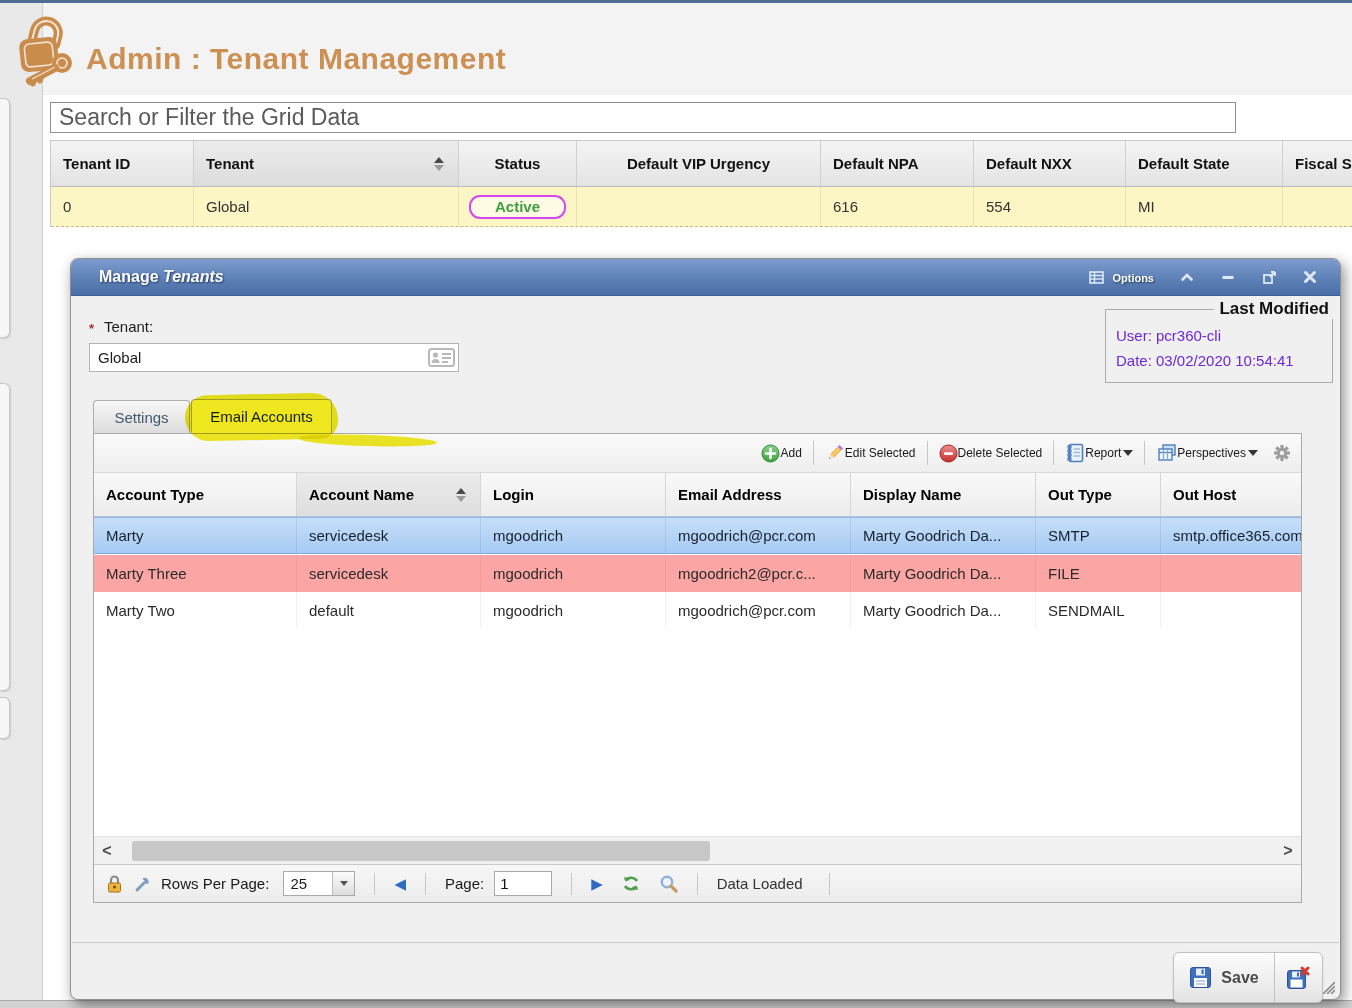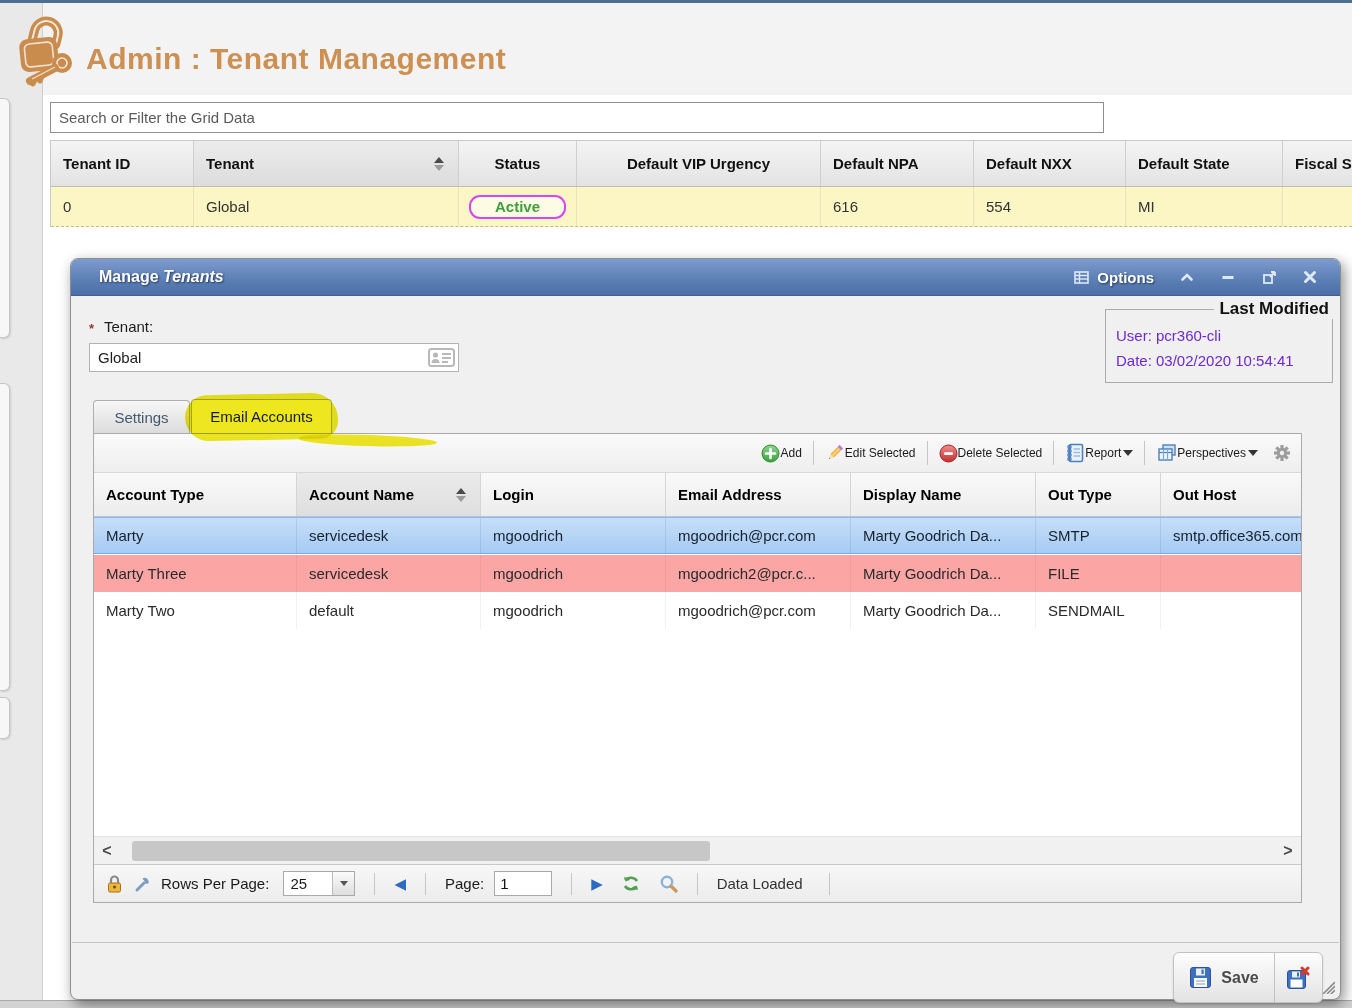--- a/index.html
+++ b/index.html
@@ -11,21 +11,21 @@
   
   .rail { position:absolute; left:0; top:3px; width:42px; height:997px; background:#e9e9e9; }
   .rail-frag { position:absolute; left:0; width:10px; background:#f7f7f7; border:1px solid #c6c6c6; border-left:none; border-radius:0 6px 6px 0; box-shadow:1px 1px 2px rgba(0,0,0,.12); }
 
   .main { position:absolute; left:42px; top:3px; width:1310px; height:997px; background:#fff; border-left:1px solid #cfcfcf; }
   .head-band { position:absolute; left:0; top:0; width:1310px; height:92px; background:#f3f3f3; }
 
   .logo { position:absolute; left:12px; top:8px; width:66px; height:82px; z-index:5; }
   .page-title { position:absolute; left:86px; top:42px; font-size:30px; font-weight:600; color:#cd9053; letter-spacing:.5px; z-index:5; }
 
-  .search { position:absolute; left:50px; top:102px; width:1054px; height:31px; border:1px solid #8f8f8f; background:#fff; font-size:15px; color:#4a4a4a; padding:0 8px; font-family:inherit; z-index:5; }
+  .search { position:absolute; left:50px; top:102px; width:1186px; height:31px; border:1px solid #8f8f8f; background:#fff; font-size:23px; color:#4a4a4a; padding:0 8px; font-family:inherit; z-index:5; }
   .search::placeholder { color:#5a5a5a; opacity:1; }
 
   
   .tgrid { position:absolute; left:50px; top:140px; width:1302px; z-index:5; border-left:1px solid #c9c9c9; }
   .tg-head { display:grid; grid-template-columns:143px 265px 118px 244px 153px 152px 157px 1fr; height:47px; background:linear-gradient(#f4f4f4,#e3e3e3); border-top:1px solid #c9c9c9; border-bottom:1px solid #bdbdbd; }
   .tg-head .cell { display:flex; align-items:center; padding-left:12px; font-size:15px; font-weight:bold; color:#111; border-right:1px solid #cfcfcf; position:relative; }
   .tg-head .cell.sorted { background:linear-gradient(#ececec,#dcdcdc); }
   .tg-head .cell.center { justify-content:center; padding-left:0; }
   .tg-row { display:grid; grid-template-columns:143px 265px 118px 244px 153px 152px 157px 1fr; height:40px; background:#fcf5c4; border-bottom:1px dashed #c3bc8a; }
   .tg-row .cell { display:flex; align-items:center; padding-left:12px; font-size:15px; color:#333; border-right:1px solid rgba(0,0,0,.07); overflow:hidden; white-space:nowrap; }
@@ -35,21 +35,21 @@
   .sorters i { width:0; height:0; border-left:5px solid transparent; border-right:5px solid transparent; display:block; }
   .sorters .up { border-bottom:6px solid #4a4a4a; }
   .sorters .dn { border-top:6px solid #9a9a9a; }
 
   
   .dialog { position:absolute; left:70px; top:258px; width:1271px; height:742px; background:#f0f0f0; border:1px solid #8f8f8f; border-radius:8px; box-shadow:3px 5px 14px rgba(0,0,0,.45); z-index:10; }
   .titlebar { position:absolute; left:0; top:0; width:1269px; height:37px; border-radius:7px 7px 0 0; background:linear-gradient(#7e9bcd,#5d80b6 55%,#4a6ea6); border-bottom:1px solid #3e5f94; display:flex; align-items:center; color:#fff; }
   .titlebar .ttl { margin-left:28px; font-size:16px; font-weight:bold; text-shadow:1px 1px 2px rgba(10,20,50,.65); }
   .titlebar .ttl em { font-style:italic; }
   .tb-right { margin-left:auto; display:flex; align-items:center; gap:25px; padding-right:22px; }
-  .opt { display:flex; align-items:center; gap:8px; font-size:15px; font-weight:bold; text-shadow:1px 1px 2px rgba(10,20,50,.65); cursor:pointer; }
+  .opt { display:flex; align-items:flex-end; gap:8px; font-size:11px; font-weight:bold; text-shadow:1px 1px 2px rgba(10,20,50,.65); cursor:pointer; }
   .wbtn { width:16px; height:16px; display:flex; align-items:center; justify-content:center; cursor:pointer; }
 
   .req { position:absolute; left:18px; top:62px; color:#a33131; font-size:13px; font-weight:bold; }
   .fld-label { position:absolute; left:33px; top:59px; font-size:15px; color:#1d1d1d; }
   .tenant-input { position:absolute; left:18px; top:84px; width:370px; height:29px; background:#fff; border:1px solid #b3b3b3; display:flex; align-items:center; }
   .tenant-input .val { flex:1; padding-left:8px; font-size:15px; color:#1d1d1d; }
   .tenant-input .picker { width:34px; height:100%; display:flex; align-items:center; justify-content:center; cursor:pointer; }
 
   .lastmod { position:absolute; left:1034px; top:40px; width:228px; height:84px; border:1px solid #ababab; padding:4px 0 0 10px; background:transparent; }
   .lastmod legend { font-size:17px; font-weight:bold; color:#111; padding:0 5px; margin-left:2px;text-align:right; }

